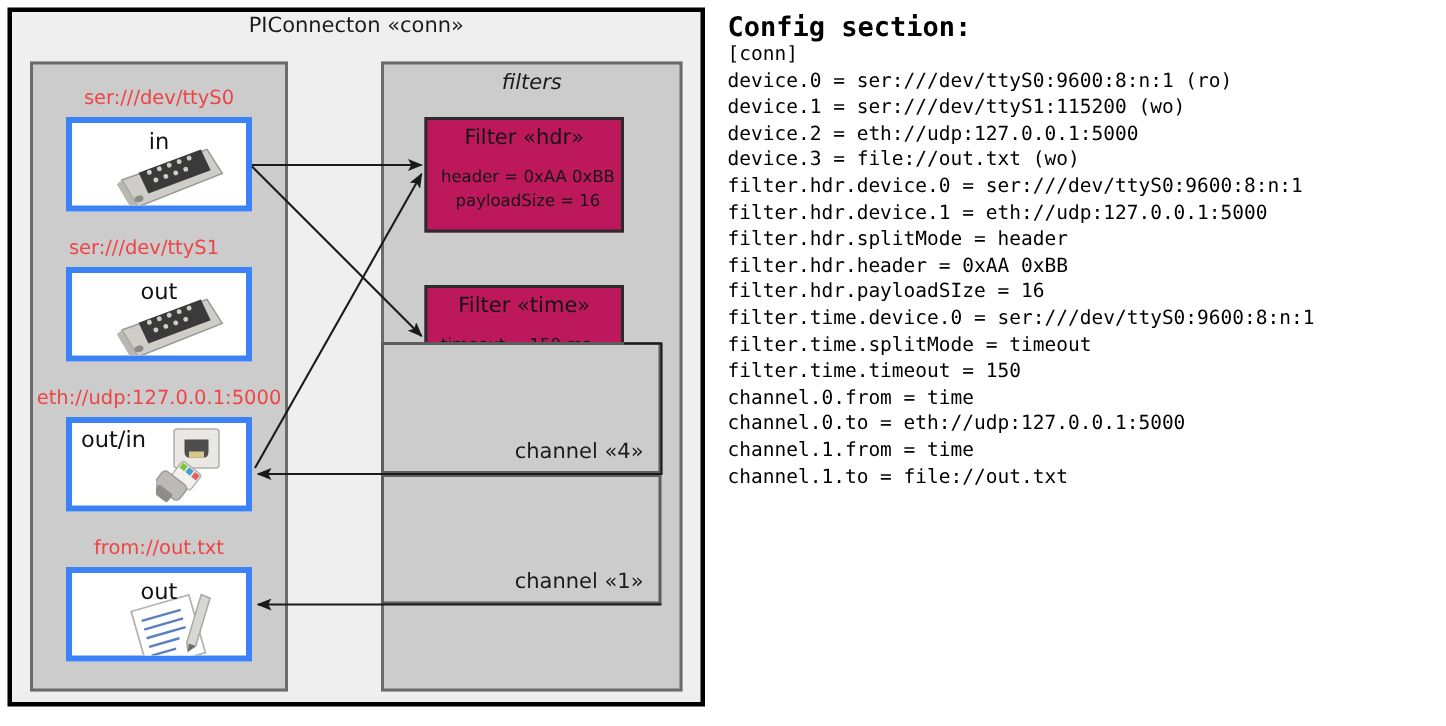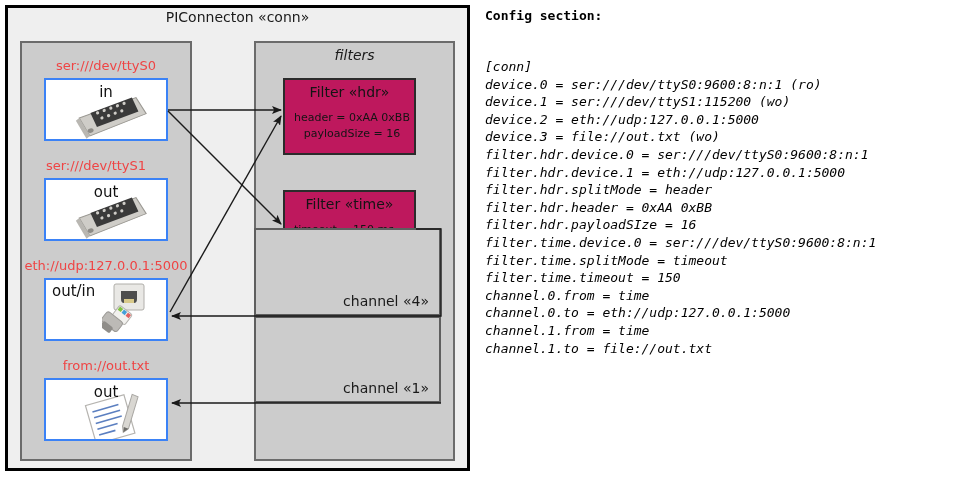--- a/index.html
+++ b/index.html
@@ -67,21 +67,21 @@
     position: absolute;
     text-align: center;
     font-size: 13px;
     color: #ef4444;
     white-space: nowrap;
   }
 
   .device-box {
     position: absolute;
     background: #ffffff;
-    border: 2px solid #3b82f6;
+    border: 4px solid #3b82f6;
     box-sizing: border-box;
     overflow: hidden;
     padding-left: 36px;
   }
   .device-dir {
     position: absolute;
     font-size: 15px;
     color: #111111;
     z-index: 3;
   }
@@ -138,32 +138,31 @@
   #config {
     position: absolute;
     left: 478px; top: 0;
     width: 486px; height: 484px;
   }
   .config-heading {
     position: absolute;
     left: 7px; top: 8px;
     font-family: "DejaVu Sans Mono", monospace;
     font-weight: bold;
-    font-size: 13px;
+    font-size: 18px;
     color: #000000;
   }
   .config-body {
     position: absolute;
-    left: 7px; top: 58px;
+    left: 7px; top: 28px;
     font-family: "DejaVu Sans Mono", monospace;
     font-size: 13px;
     line-height: 17.6px;
     color: #000000;
     white-space: pre;
-    font-style: italic;
   }
 </style>
 </head>
 <body>
 
 <div id="diagram">
 
   <div class="outer-frame"></div>
 
   <div class="diagram-title">PIConnecton «conn»</div>

